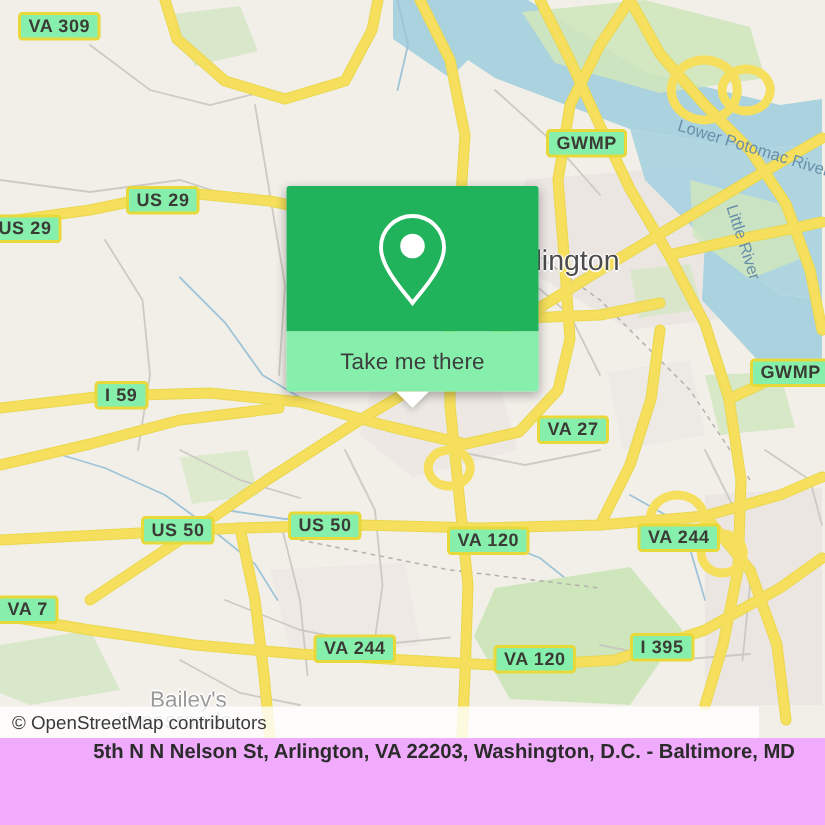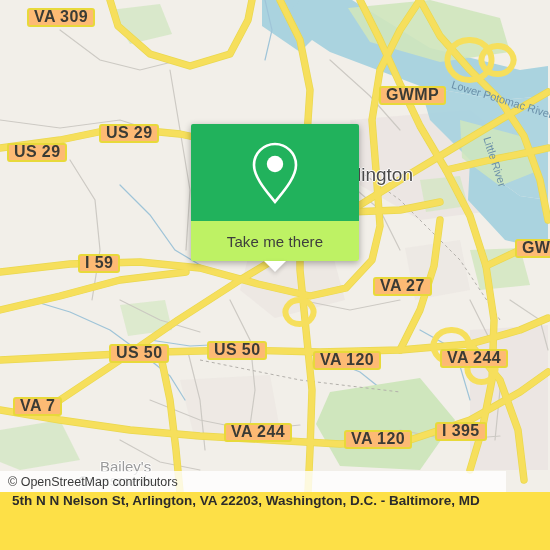--- a/index.html
+++ b/index.html
@@ -15,33 +15,32 @@
     position:absolute;left:0;top:0;width:550px;height:492px;
     background:#f2efe9;
     overflow:hidden;
   }
   .map-canvas{position:absolute;inset:0;}
   .map-canvas svg{display:block;width:550px;height:492px;}
 
   
   .shield{
     position:absolute;
-    background:#fdba74;
+    background:#86efac;
     border:2px solid #e8d93a;
     border-radius:3px;
     color:#3b3b35;
-    font-size:16px;
+    font-size:12px;
     font-weight:bold;
     letter-spacing:.4px;
     padding:1px 5px 2px 5px;
     line-height:12px;
     white-space:nowrap;
     font-family:"Liberation Sans", sans-serif;
     box-sizing:border-box;
-    margin-left:15px;
   }
 
   .place-label{
     position:absolute;
     color:#4b4b4b;
     font-size:19px;
     white-space:nowrap;
     font-family:"Liberation Sans", sans-serif;
     text-shadow:
       1px 0 0 rgba(255,255,255,.9), -1px 0 0 rgba(255,255,255,.9),
@@ -70,21 +69,21 @@
   }
   .popup-head{
     height:97px;
     background:#21b25c;
     border-radius:2px 2px 0 0;
     display:flex;align-items:center;justify-content:center;
   }
   .popup-head svg{display:block;}
   .popup-foot{
     height:40px;
-    background:#bef264;
+    background:#86efac;
     border-radius:0 0 2px 2px;
     display:flex;align-items:center;justify-content:center;
     color:#3d3d3d;
     font-size:15px;
     letter-spacing:.1px;
   }
   .popup-tail{
     position:absolute;
     left:50%;top:137px;
     width:0;height:0;margin-left:-11px;
@@ -103,24 +102,25 @@
     color:#3a3a3a;
     font-size:12.5px;
     padding-left:8px;
     box-sizing:border-box;
     z-index:50;
   }
 
   
   .footer{
     position:absolute;left:0;top:492px;width:550px;height:58px;
-    background:#fde047;
-    display:flex;align-items:flex-start;
+    background:#f0abfc;
+    display:flex;align-items:flex-end;
     box-sizing:border-box;
     padding:0 12px 0 12px;
+    flex-direction:column;
   }
   .footer-text{
     flex:1;
     color:#2b2b2b;
     font-size:13.5px;
     font-weight:bold;
     line-height:18px;
     padding-right:8px;
   }
   .brand{

